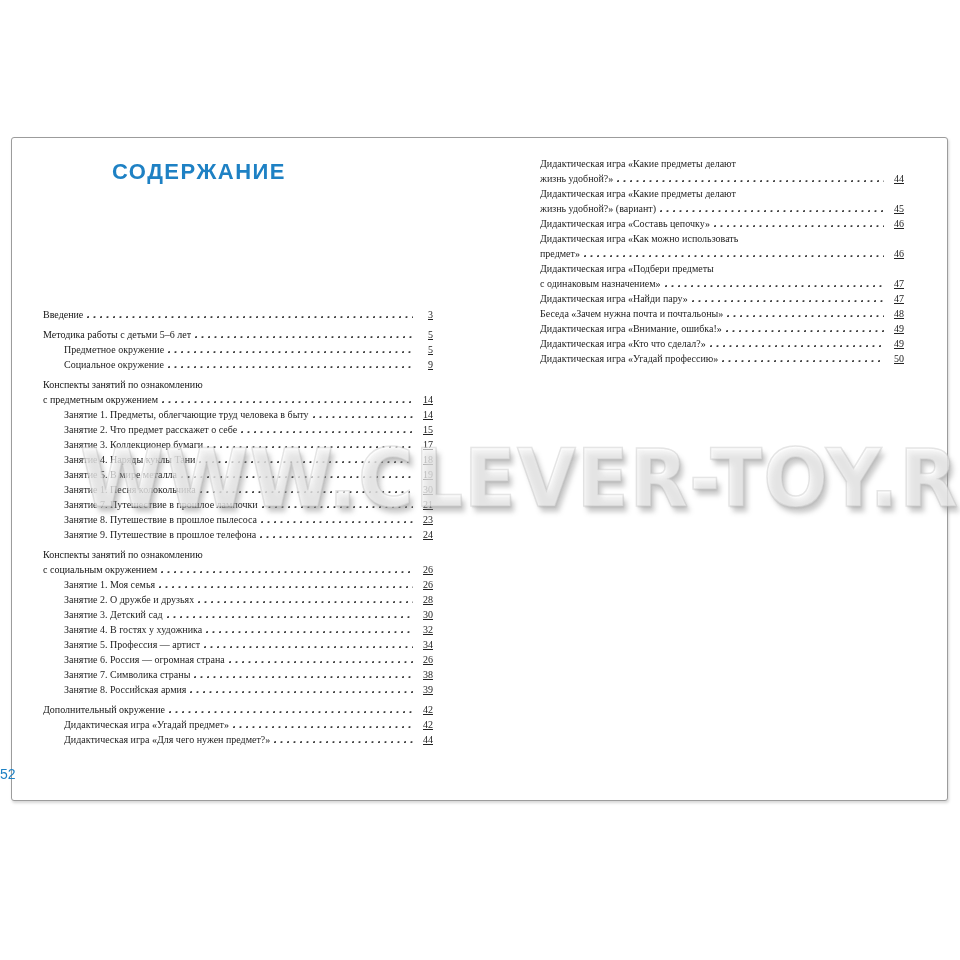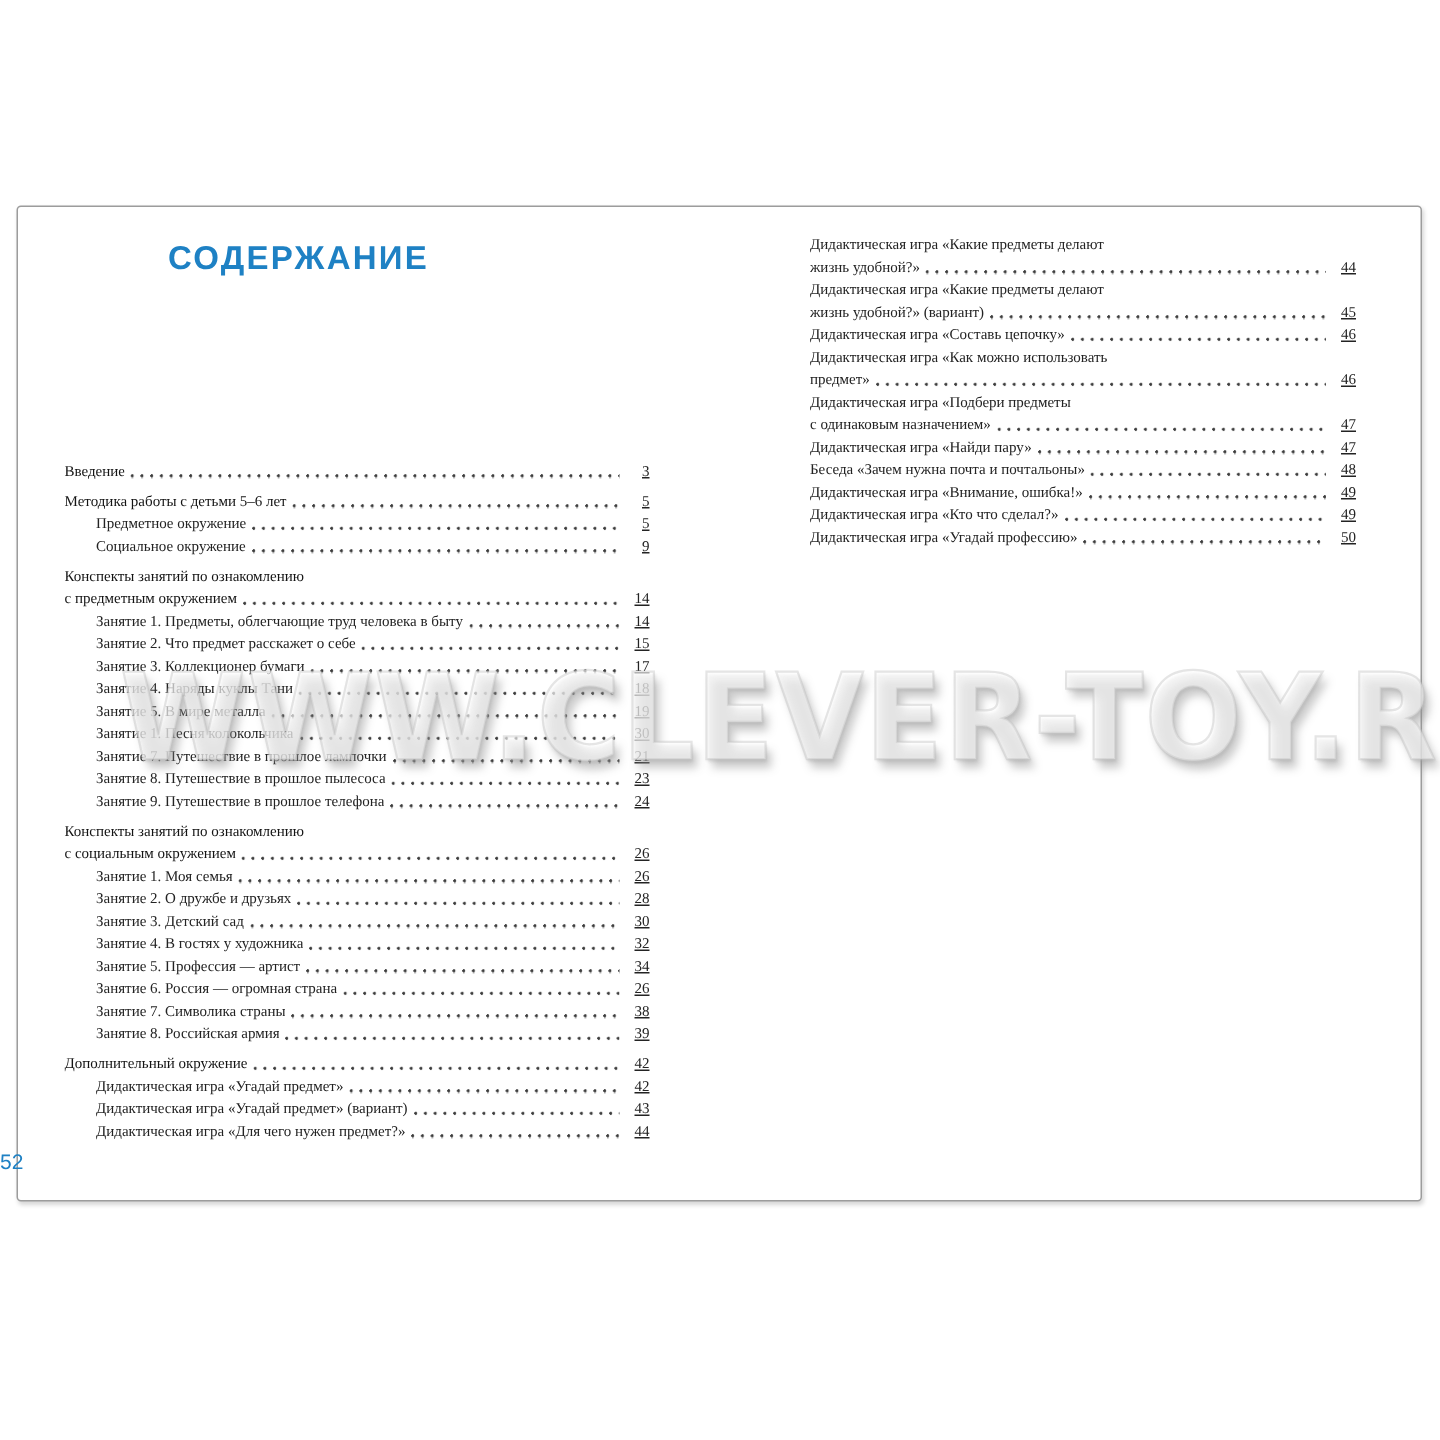--- a/index.html
+++ b/index.html
@@ -274,27 +274,20 @@
     </div>
     <div class="toc-entry indent">
       <div class="toc-line">
         <span class="toc-label">Дидактическая игра «Угадай предмет»</span>
         <span class="toc-dots"></span>
         <span class="toc-page">42</span>
       </div>
     </div>
     <div class="toc-entry indent">
       <div class="toc-line">
-        <span class="toc-label">Дидактическая игра «Угадай предмет» (вариант)</span>
-        <span class="toc-dots"></span>
-        <span class="toc-page">43</span>
-      </div>
-    </div>
-    <div class="toc-entry indent">
-      <div class="toc-line">
         <span class="toc-label">Дидактическая игра «Для чего нужен предмет?»</span>
         <span class="toc-dots"></span>
         <span class="toc-page">44</span>
       </div>
     </div>
   </div>
 
 <div id="toc-right" class="toc-col">
     <div class="toc-entry">
       <div class="toc-line">

